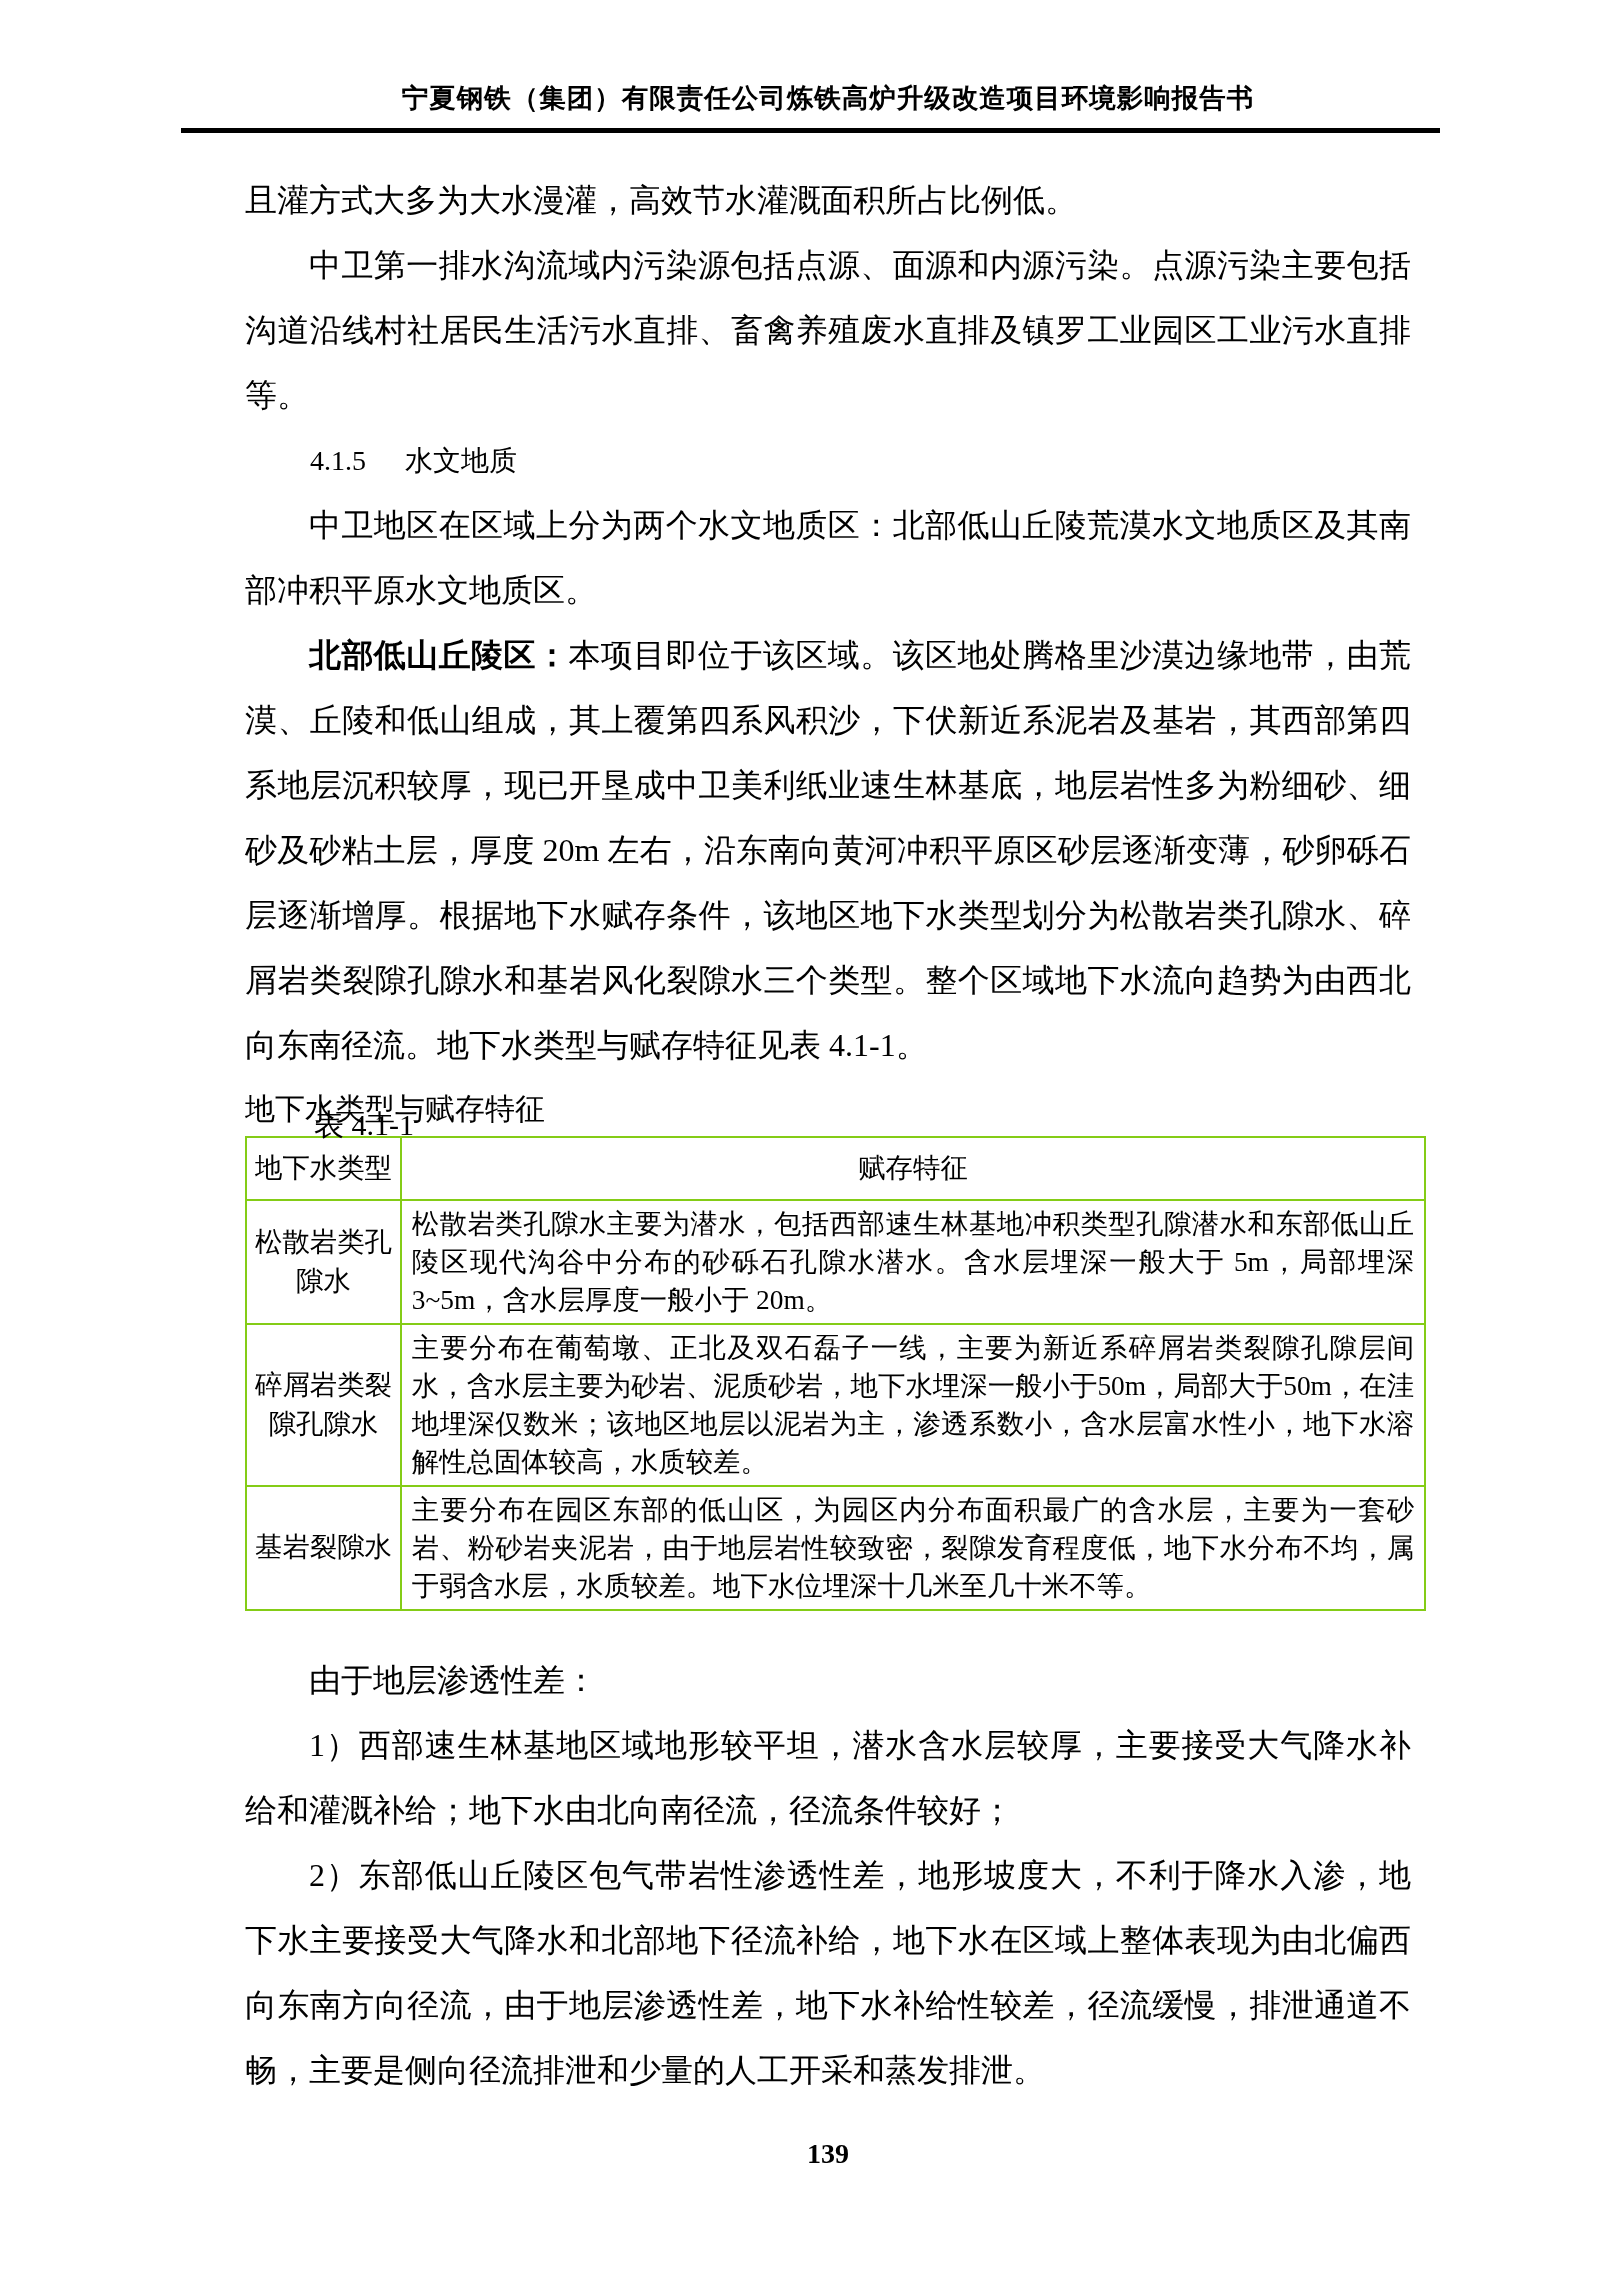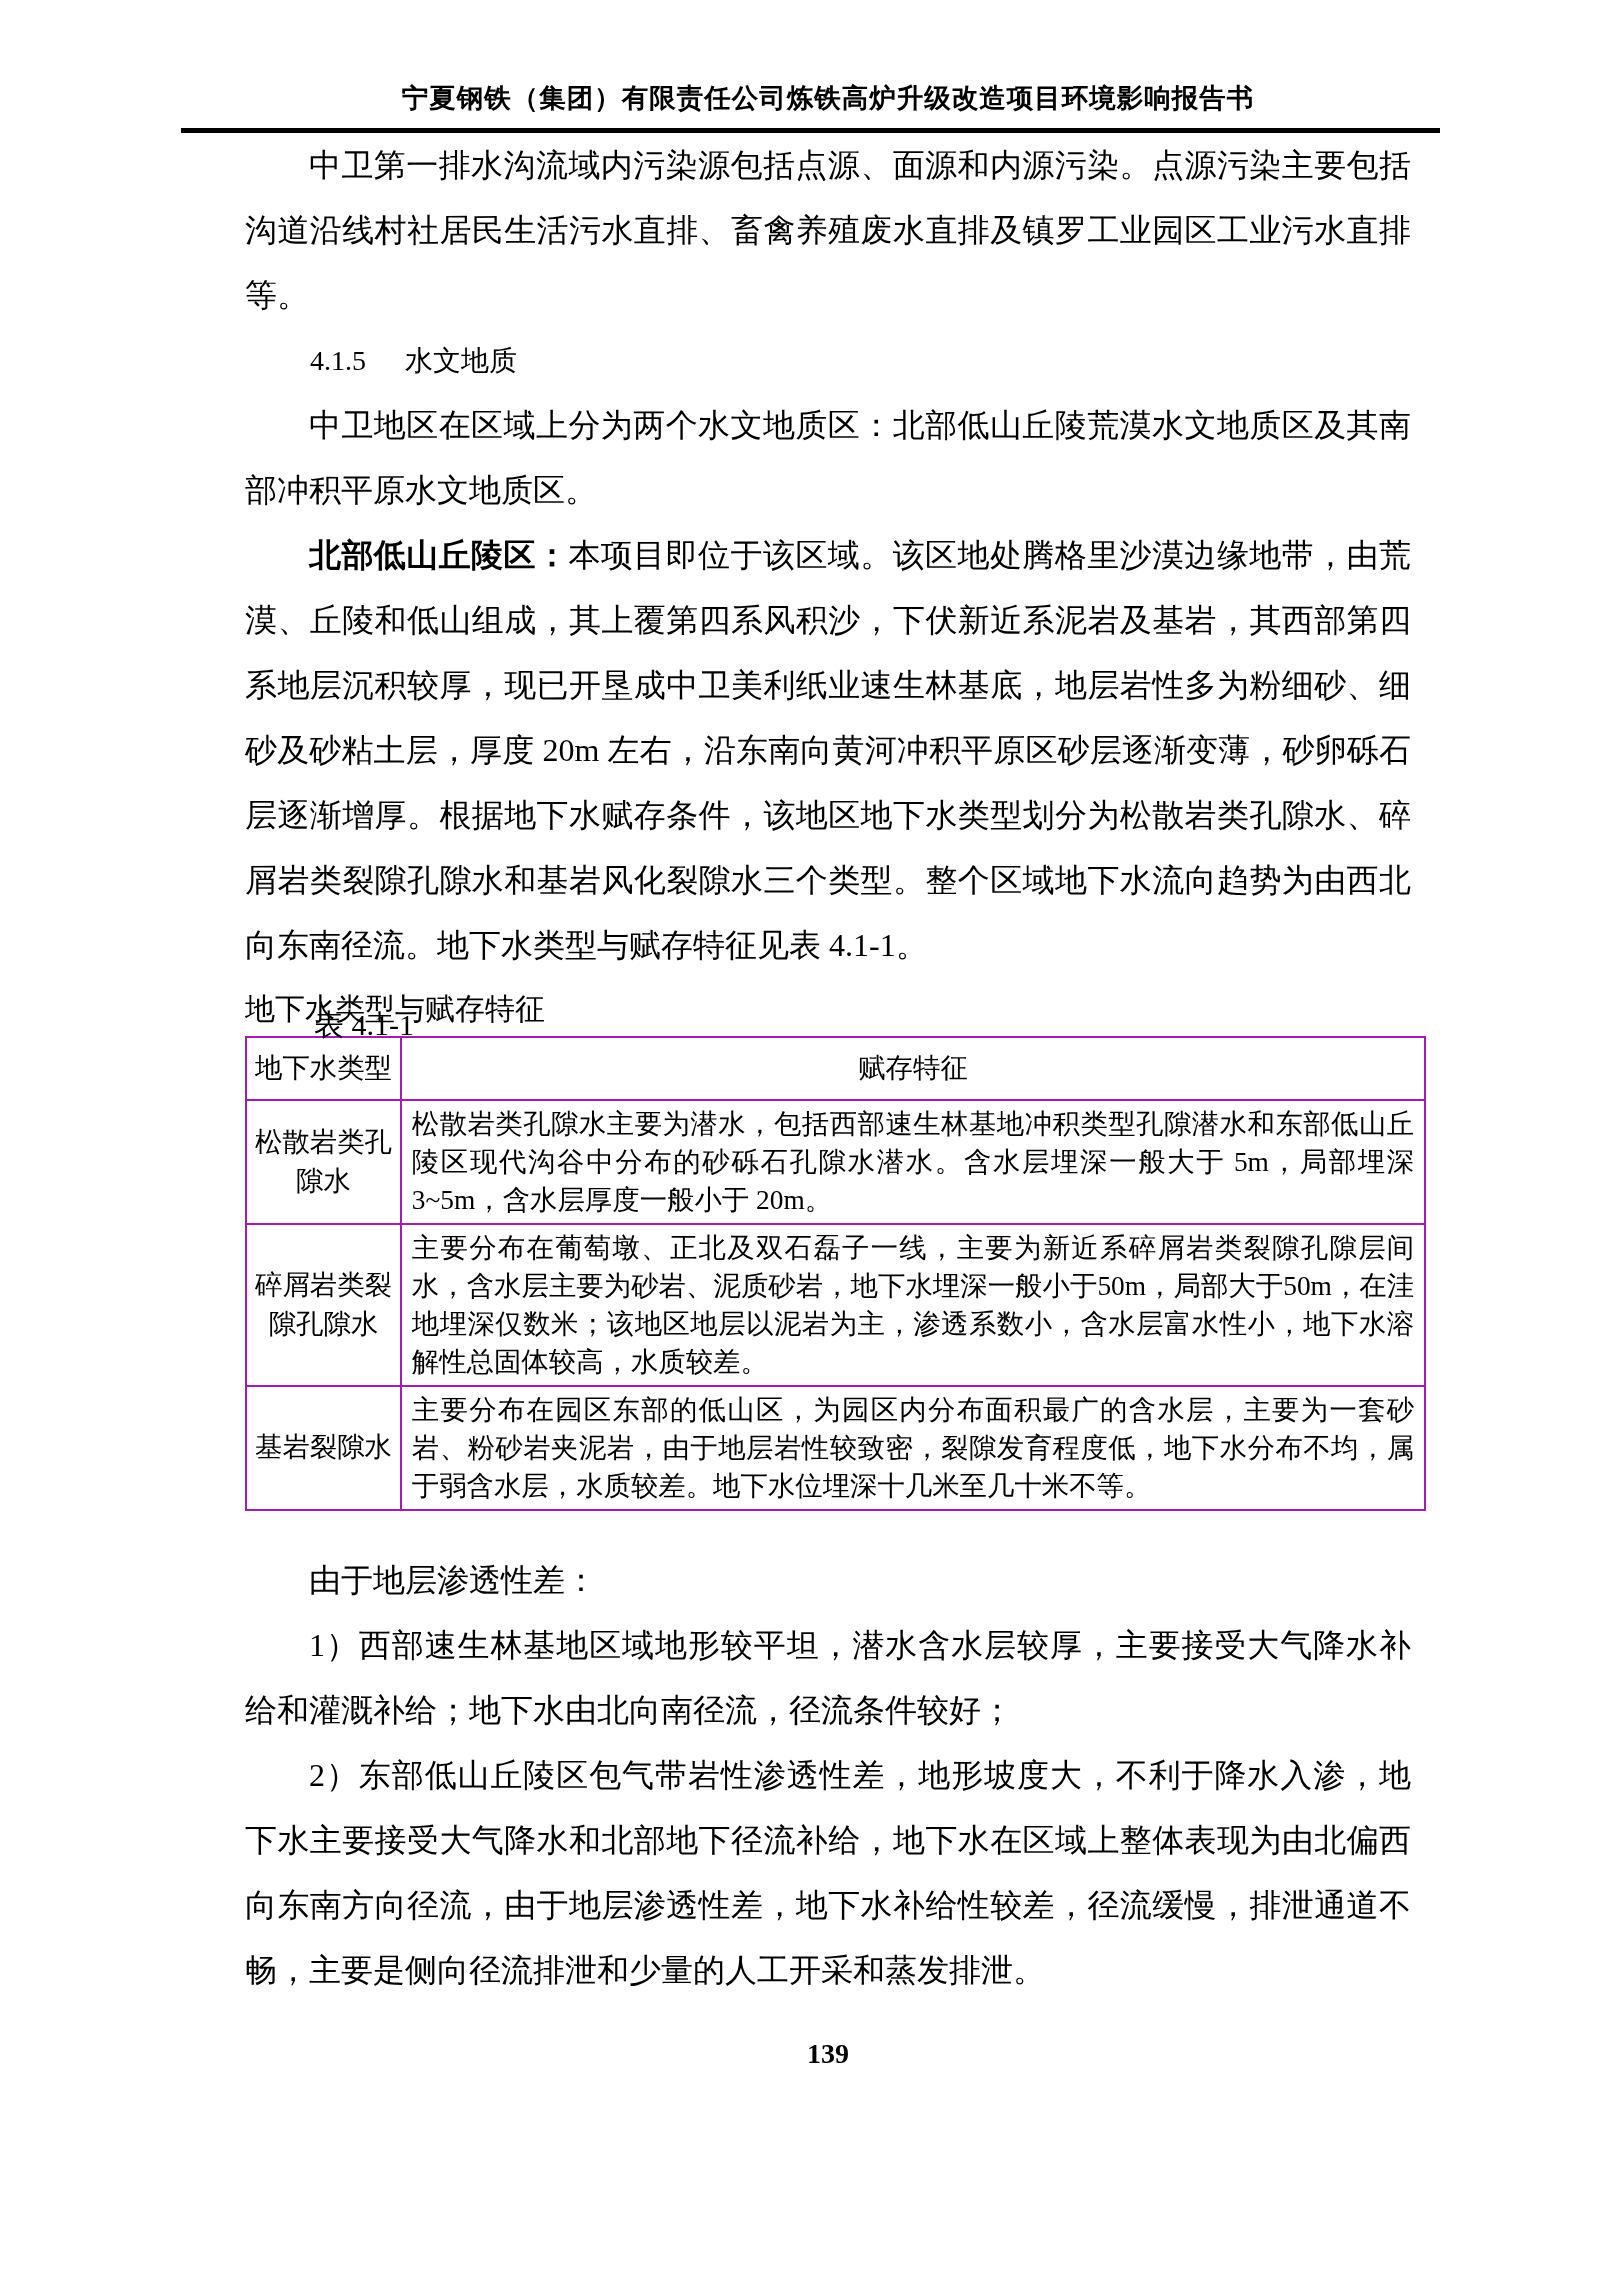--- a/index.html
+++ b/index.html
@@ -71,21 +71,21 @@
   }
   
   table.gw-table {
     border-collapse: collapse;
     width: 1179px;
     margin-left: 0px;
     table-layout: fixed;
     font-size: 27.4px;
   }
   table.gw-table, table.gw-table th, table.gw-table td {
-    border: 2px solid #a21caf;
+    border: 2px solid #84cc16;
   }
   table.gw-table { border-width: 2.9px; }
   table.gw-table th {
     font-weight: normal;
     text-align: center;
     height: 57px;
     line-height: 33px;
     padding: 2px 3.9px;
   }
   table.gw-table td.type-cell {
@@ -115,20 +115,21 @@
   }
 </style>
 </head>
 <body>
 
 <div class="page">
 
   <div class="doc-header">宁夏钢铁（集团）有限责任公司炼铁高炉升级改造项目环境影响报告书</div>
   <div class="header-rule"></div>
 
+  <p class="bodytext first-para">且灌方式大多为大水漫灌，高效节水灌溉面积所占比例低。</p>
 
   <p class="bodytext indent">中卫第一排水沟流域内污染源包括点源、面源和内源污染。点源污染主要包括沟道沿线村社居民生活污水直排、畜禽养殖废水直排及镇罗工业园区工业污水直排等。</p>
 
   <div class="section-heading">
     <span class="sec-number">4.1.5</span><span class="sec-title">水文地质</span>
   </div>
 
   <p class="bodytext indent">中卫地区在区域上分为两个水文地质区：北部低山丘陵荒漠水文地质区及其南部冲积平原水文地质区。</p>
 
   <p class="bodytext indent"><span class="lead-bold">北部低山丘陵区：</span><span>本项目即位于该区域。该区地处腾格里沙漠边缘地带，由荒漠、丘陵和低山组成，其上覆第四系风积沙，下伏新近系泥岩及基岩，其西部第四系地层沉积较厚，现已开垦成中卫美利纸业速生林基底，地层岩性多为粉细砂、细砂及砂粘土层，厚度 20m 左右，沿东南向黄河冲积平原区砂层逐渐变薄，砂卵砾石层逐渐增厚。根据地下水赋存条件，该地区地下水类型划分为松散岩类孔隙水、碎屑岩类裂隙孔隙水和基岩风化裂隙水三个类型。整个区域地下水流向趋势为由西北向东南径流。地下水类型与赋存特征见表 4.1-1。</span></p>

